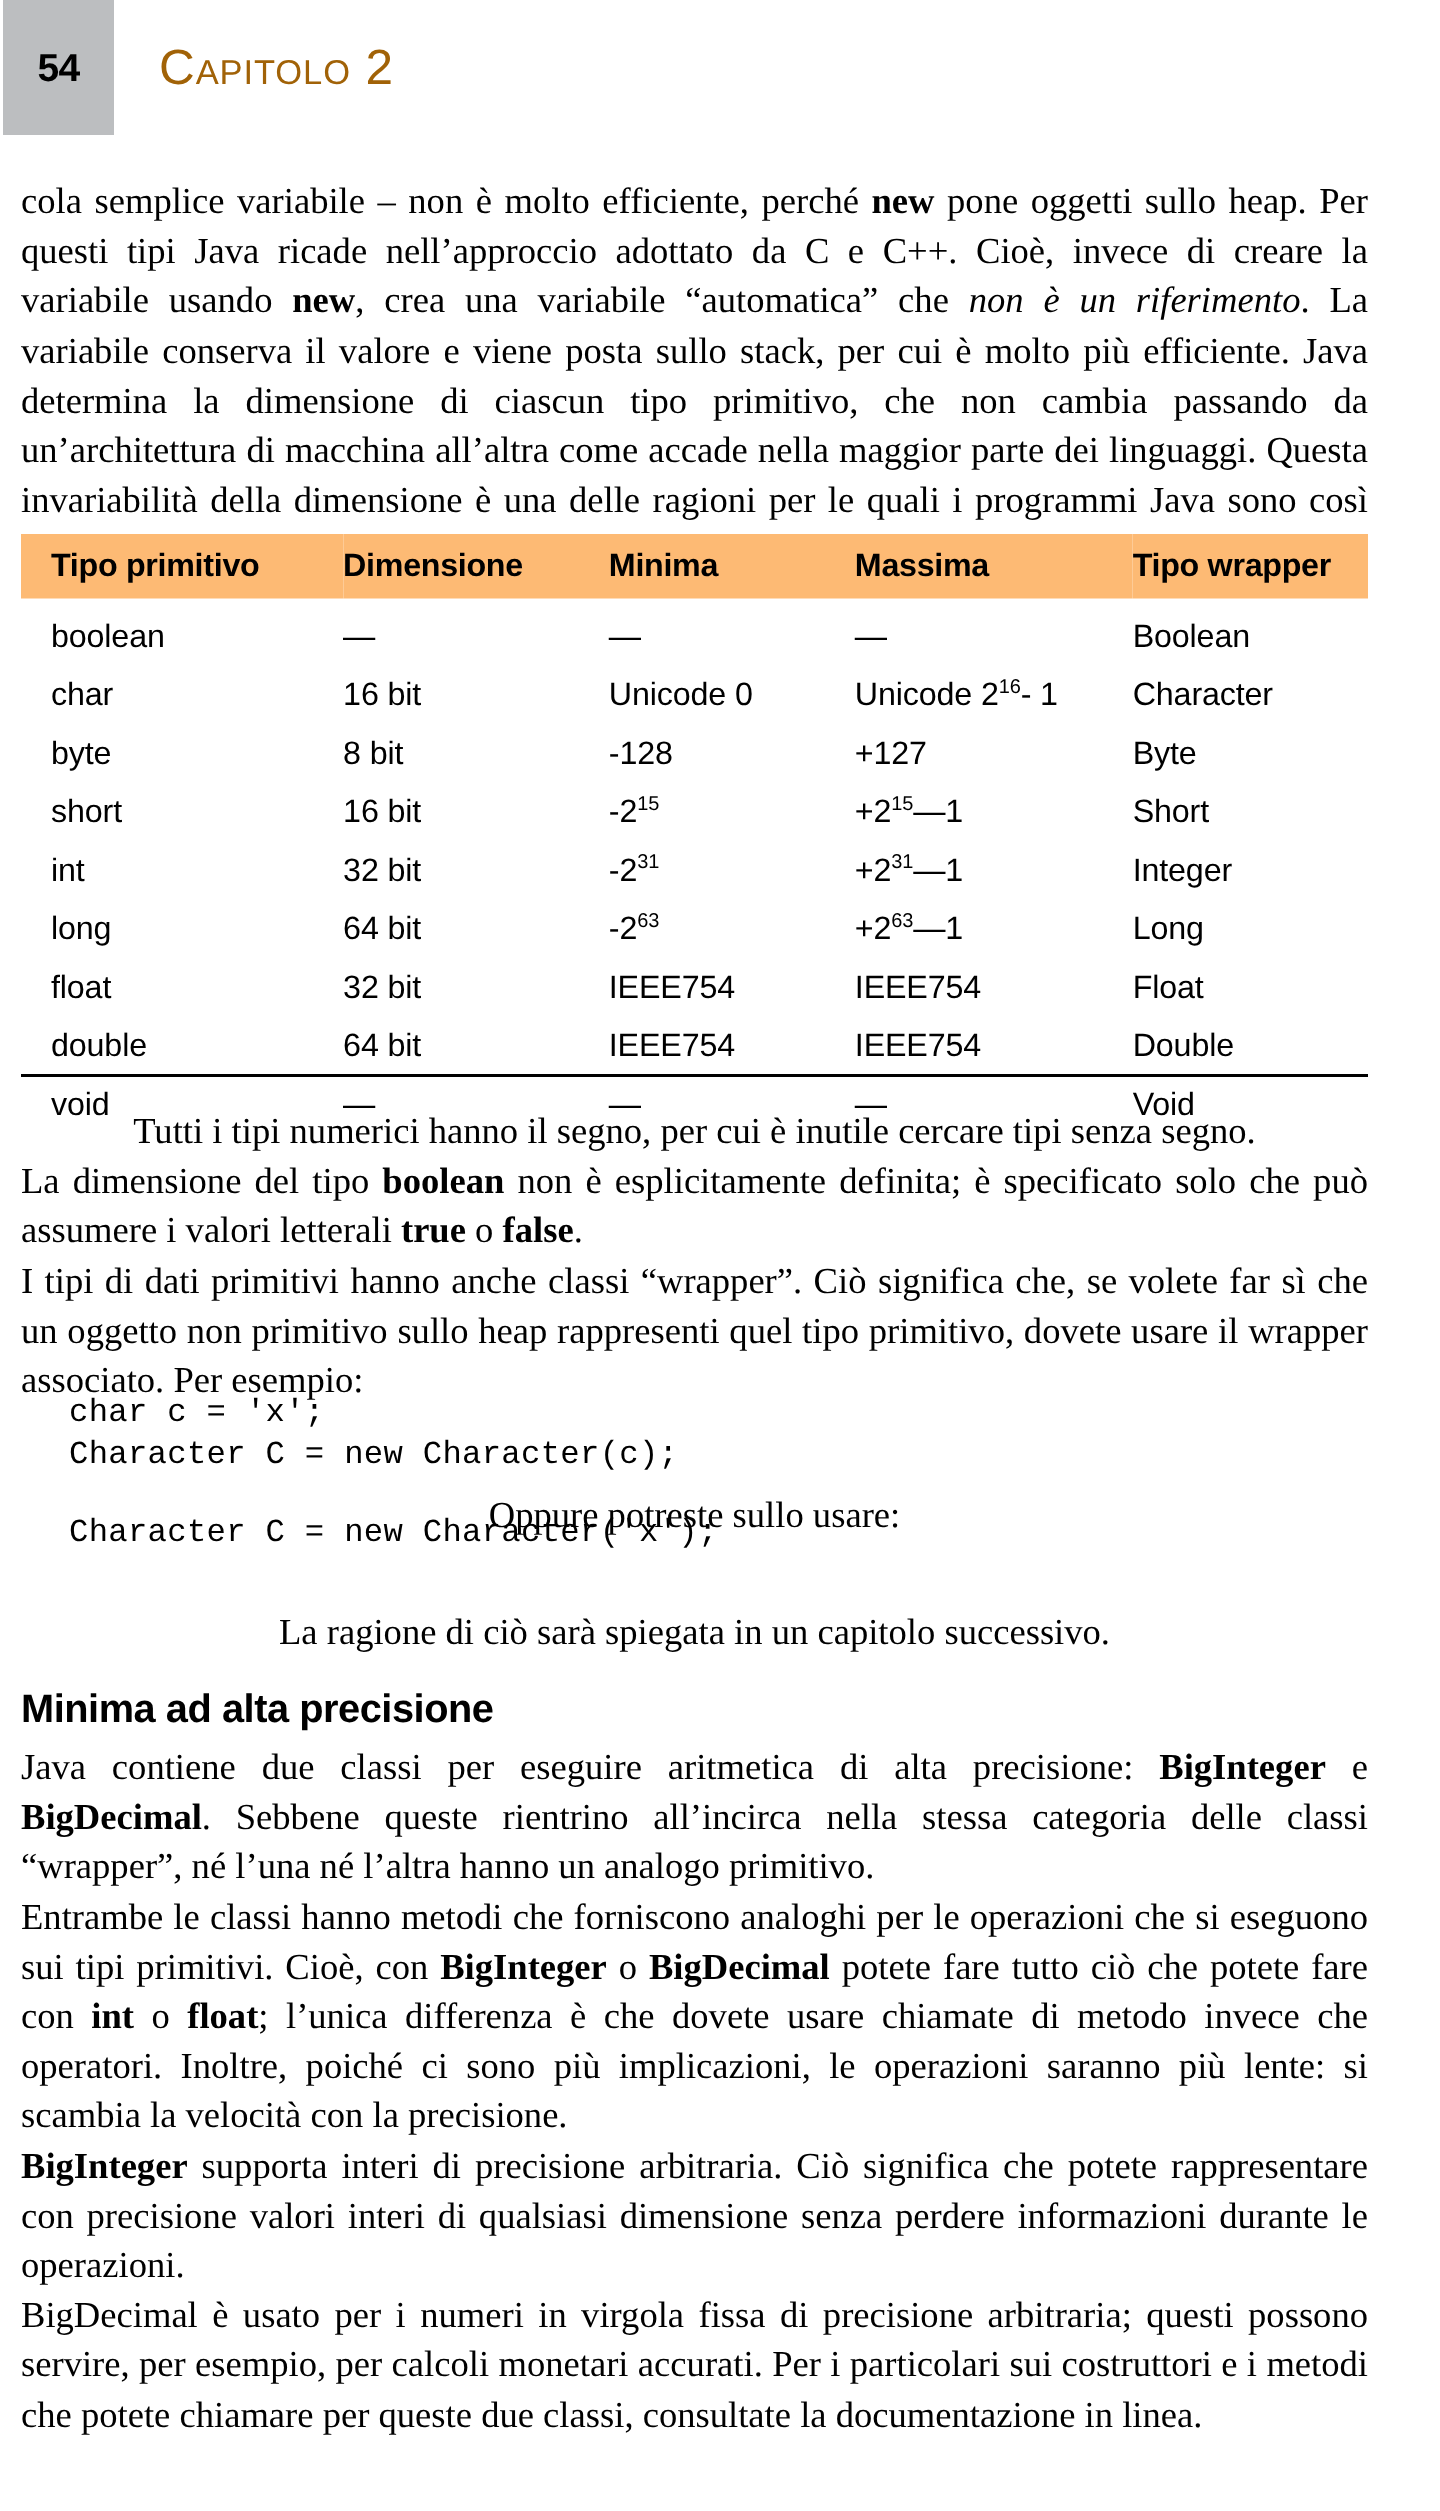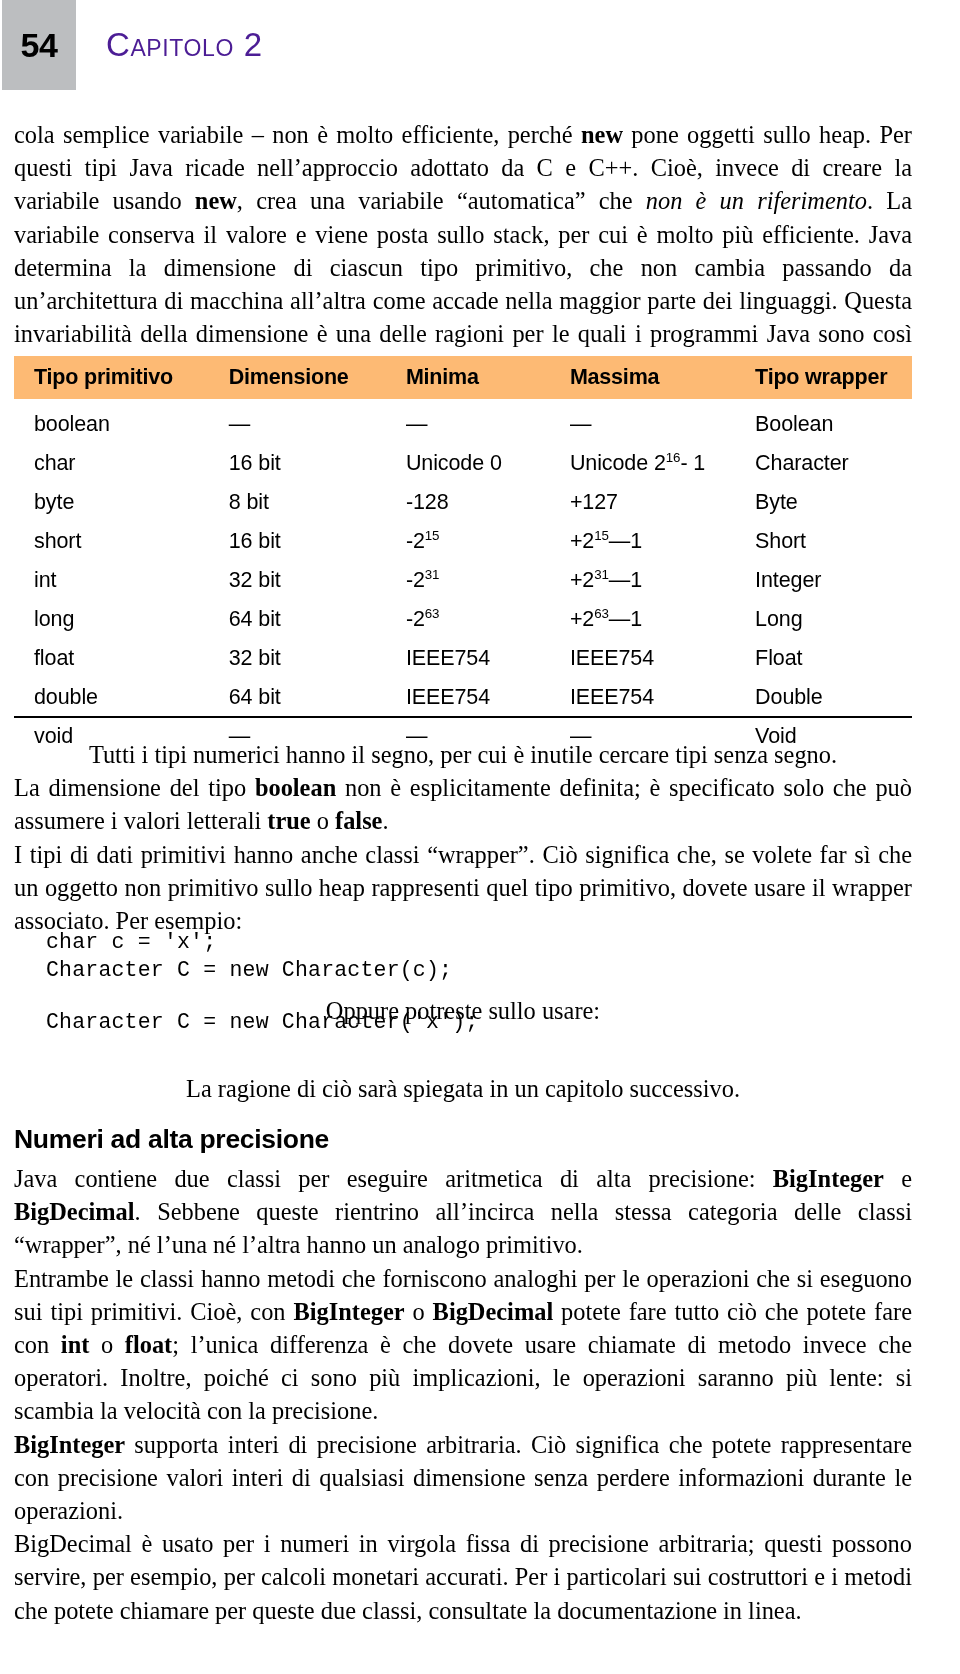--- a/index.html
+++ b/index.html
@@ -43,33 +43,33 @@
     position: absolute;
     left: 2px;
     top: 0px;
     width: 74px;
     height: 90px;
     display: flex;
     align-items: center;
     justify-content: center;
     font-family: "Liberation Sans", "DejaVu Sans", sans-serif;
     font-weight: bold;
-    font-size: 34px;
+    font-size: 26px;
     letter-spacing: -0.5px;
     color: #000;
   }
   .chapter-title {
     position: absolute;
     left: 106px;
     top: 26px;
     font-family: "Liberation Sans", "DejaVu Sans", sans-serif;
     font-size: 33px;
     font-variant: small-caps;
     letter-spacing: 0.6px;
-    color: #4c1d95;
+    color: #a16207;
     font-weight: 400;
   }
 
   
   .col {
     position: absolute;
     left: 14px;
     width: 898px;
   }
 
@@ -269,21 +269,21 @@
 
   <div class="col code-indent" style="top: 1008px;">
     <pre class="code">Character C = new Character('x');</pre>
   </div>
 
   <div class="col" style="top: 1072px;">
     <p class="body last-left">La ragione di ciò sarà spiegata in un capitolo successivo.</p>
   </div>
 
   <div class="col" style="top: 1124px;">
-    <h2 class="subhead">Numeri ad alta precisione</h2>
+    <h2 class="subhead">Minima ad alta precisione</h2>
   </div>
 
   <div class="col" style="top: 1162px;">
     <p class="body"><span>Java contiene due classi per eseguire aritmetica di alta precisione: </span><b>BigInteger</b><span> e </span><b>BigDecimal</b><span>. Sebbene queste rientrino all’incirca nella stessa categoria delle classi “wrapper”, né l’una né l’altra hanno un analogo primitivo.</span></p>
     <p class="body"><span>Entrambe le classi hanno metodi che forniscono analoghi per le operazioni che si eseguono sui tipi primitivi. Cioè, con </span><b>BigInteger</b><span> o </span><b>BigDecimal</b><span> potete fare tutto ciò che potete fare con </span><b>int</b><span> o </span><b>float</b><span>; l’unica differenza è che dovete usare chiamate di metodo invece che operatori. Inoltre, poiché ci sono più implicazioni, le operazioni saranno più lente: si scambia la velocità con la precisione.</span></p>
     <p class="body"><b>BigInteger</b><span> supporta interi di precisione arbitraria. Ciò significa che potete rappresentare con precisione valori interi di qualsiasi dimensione senza perdere informazioni durante le operazioni.</span></p>
     <p class="body">BigDecimal è usato per i numeri in virgola fissa di precisione arbitraria; questi possono servire, per esempio, per calcoli monetari accurati. Per i particolari sui costruttori e i metodi che potete chiamare per queste due classi, consultate la documentazione in linea.</p>
   </div>
 
 </div>

